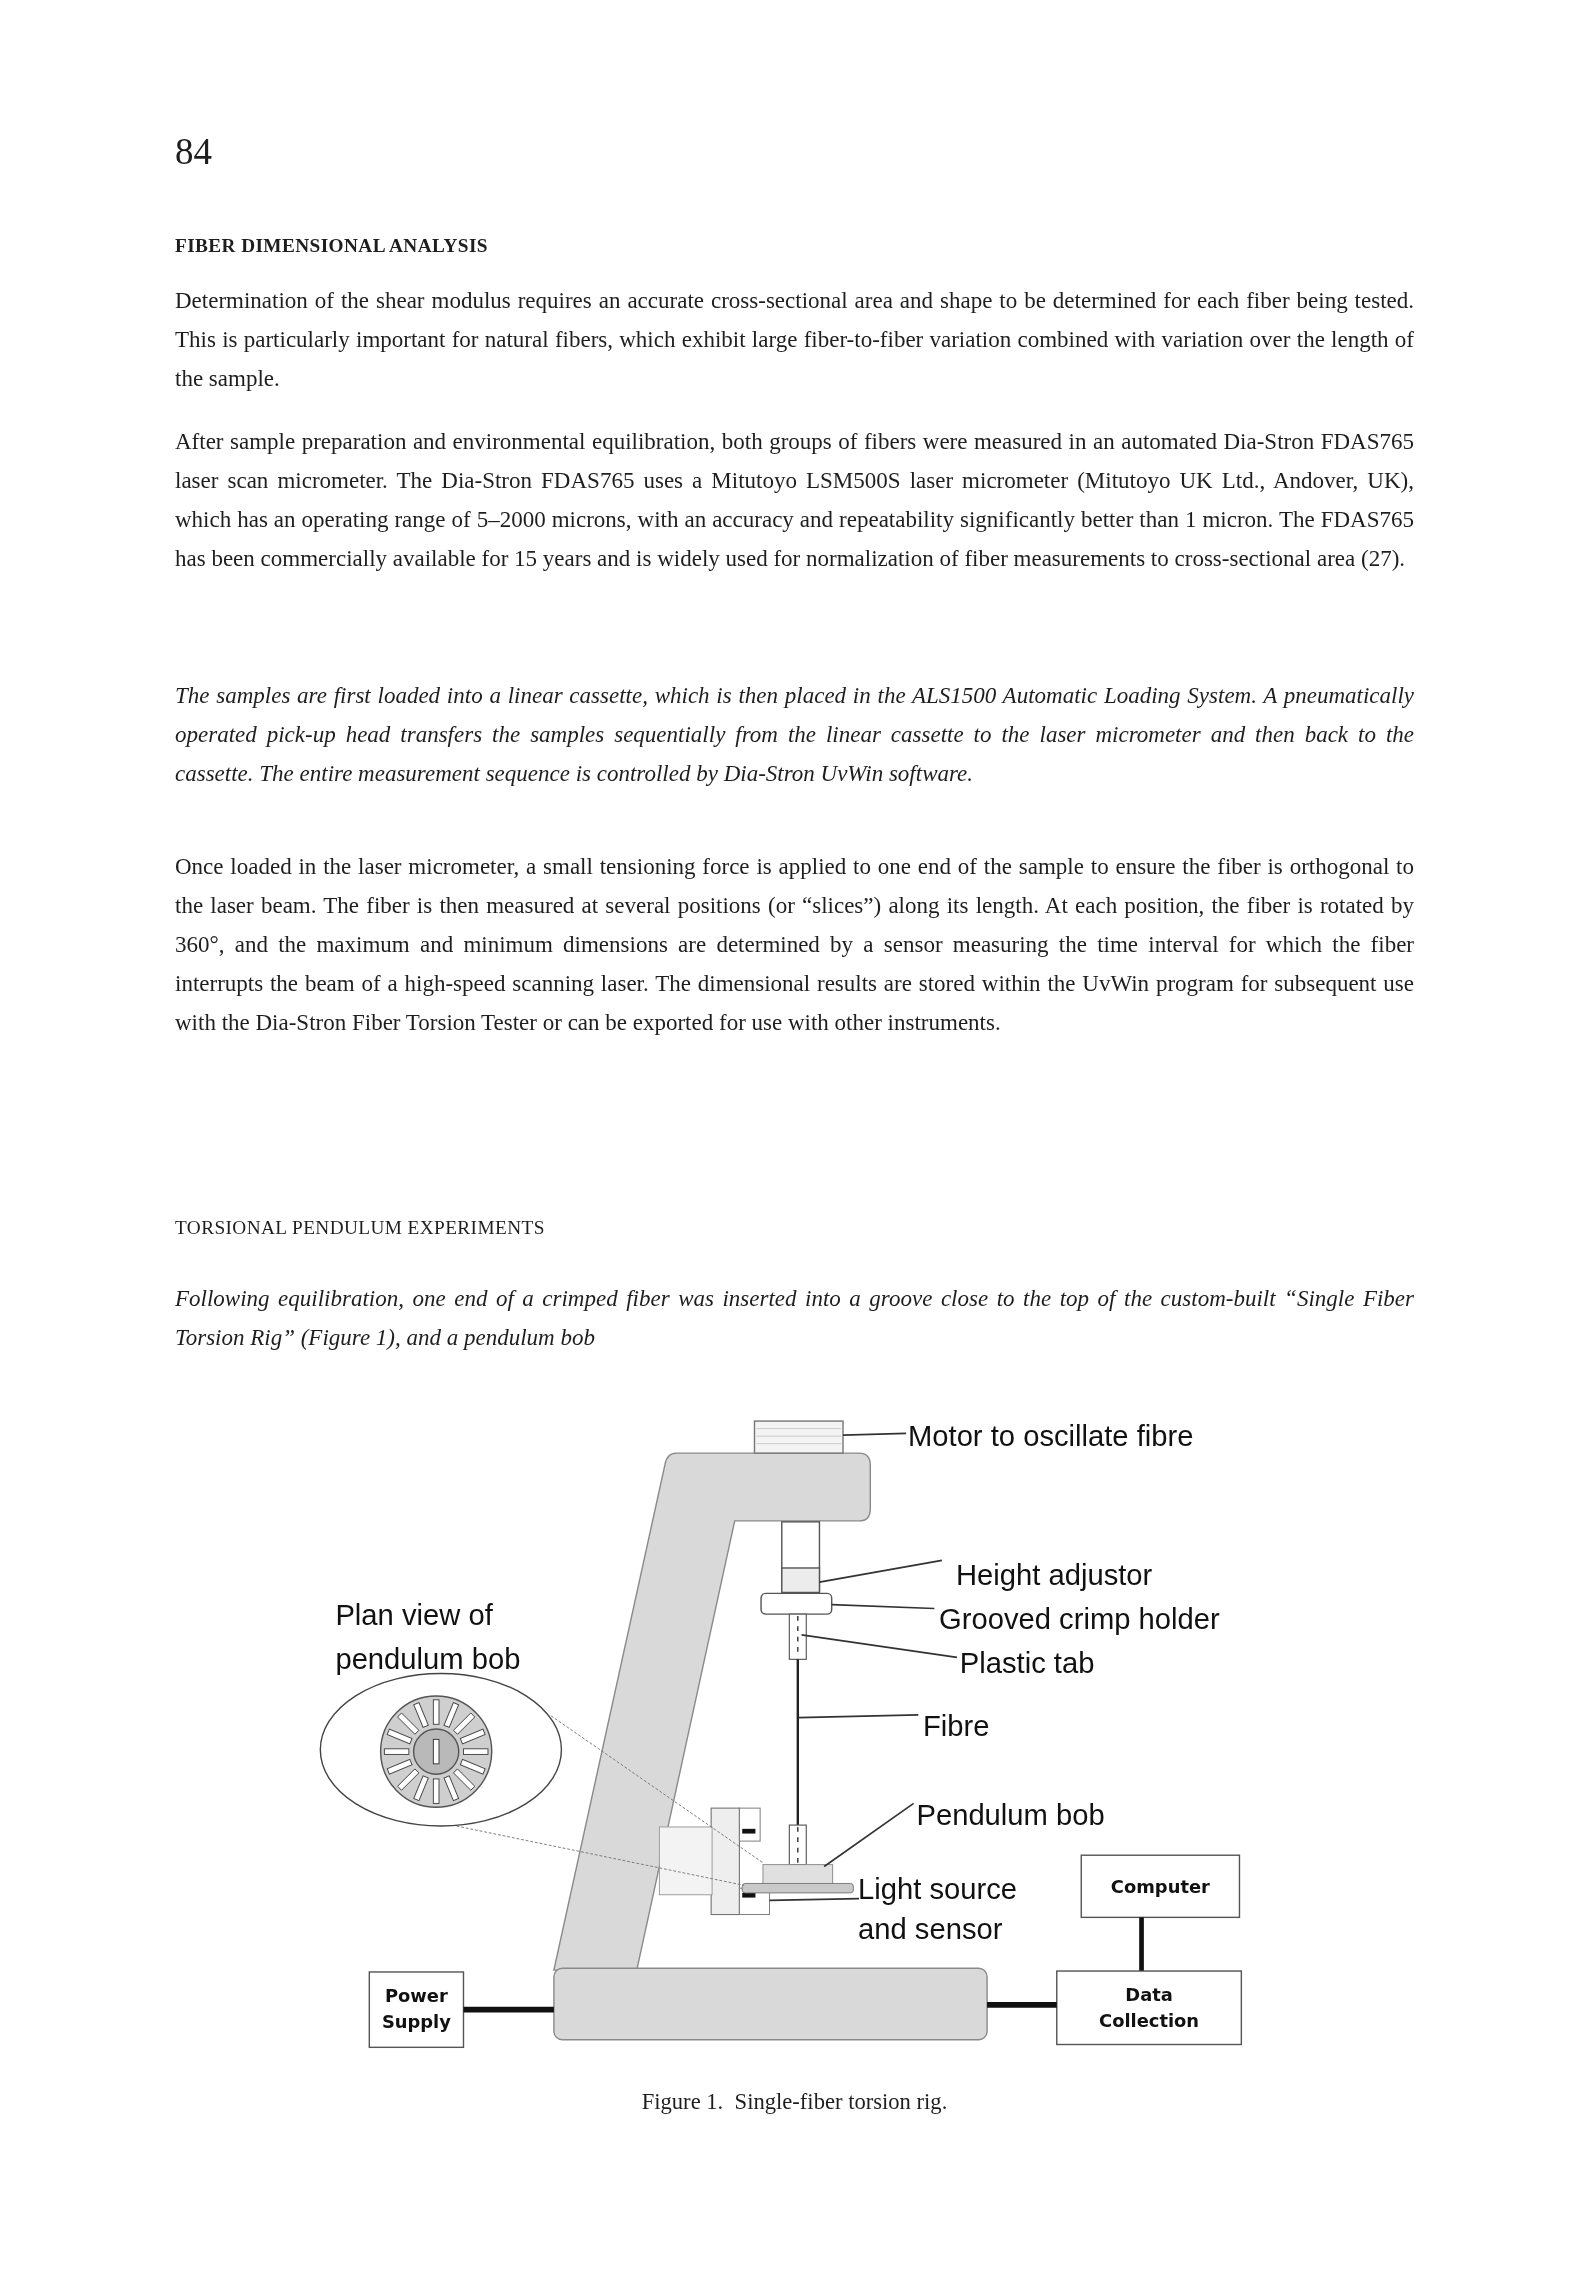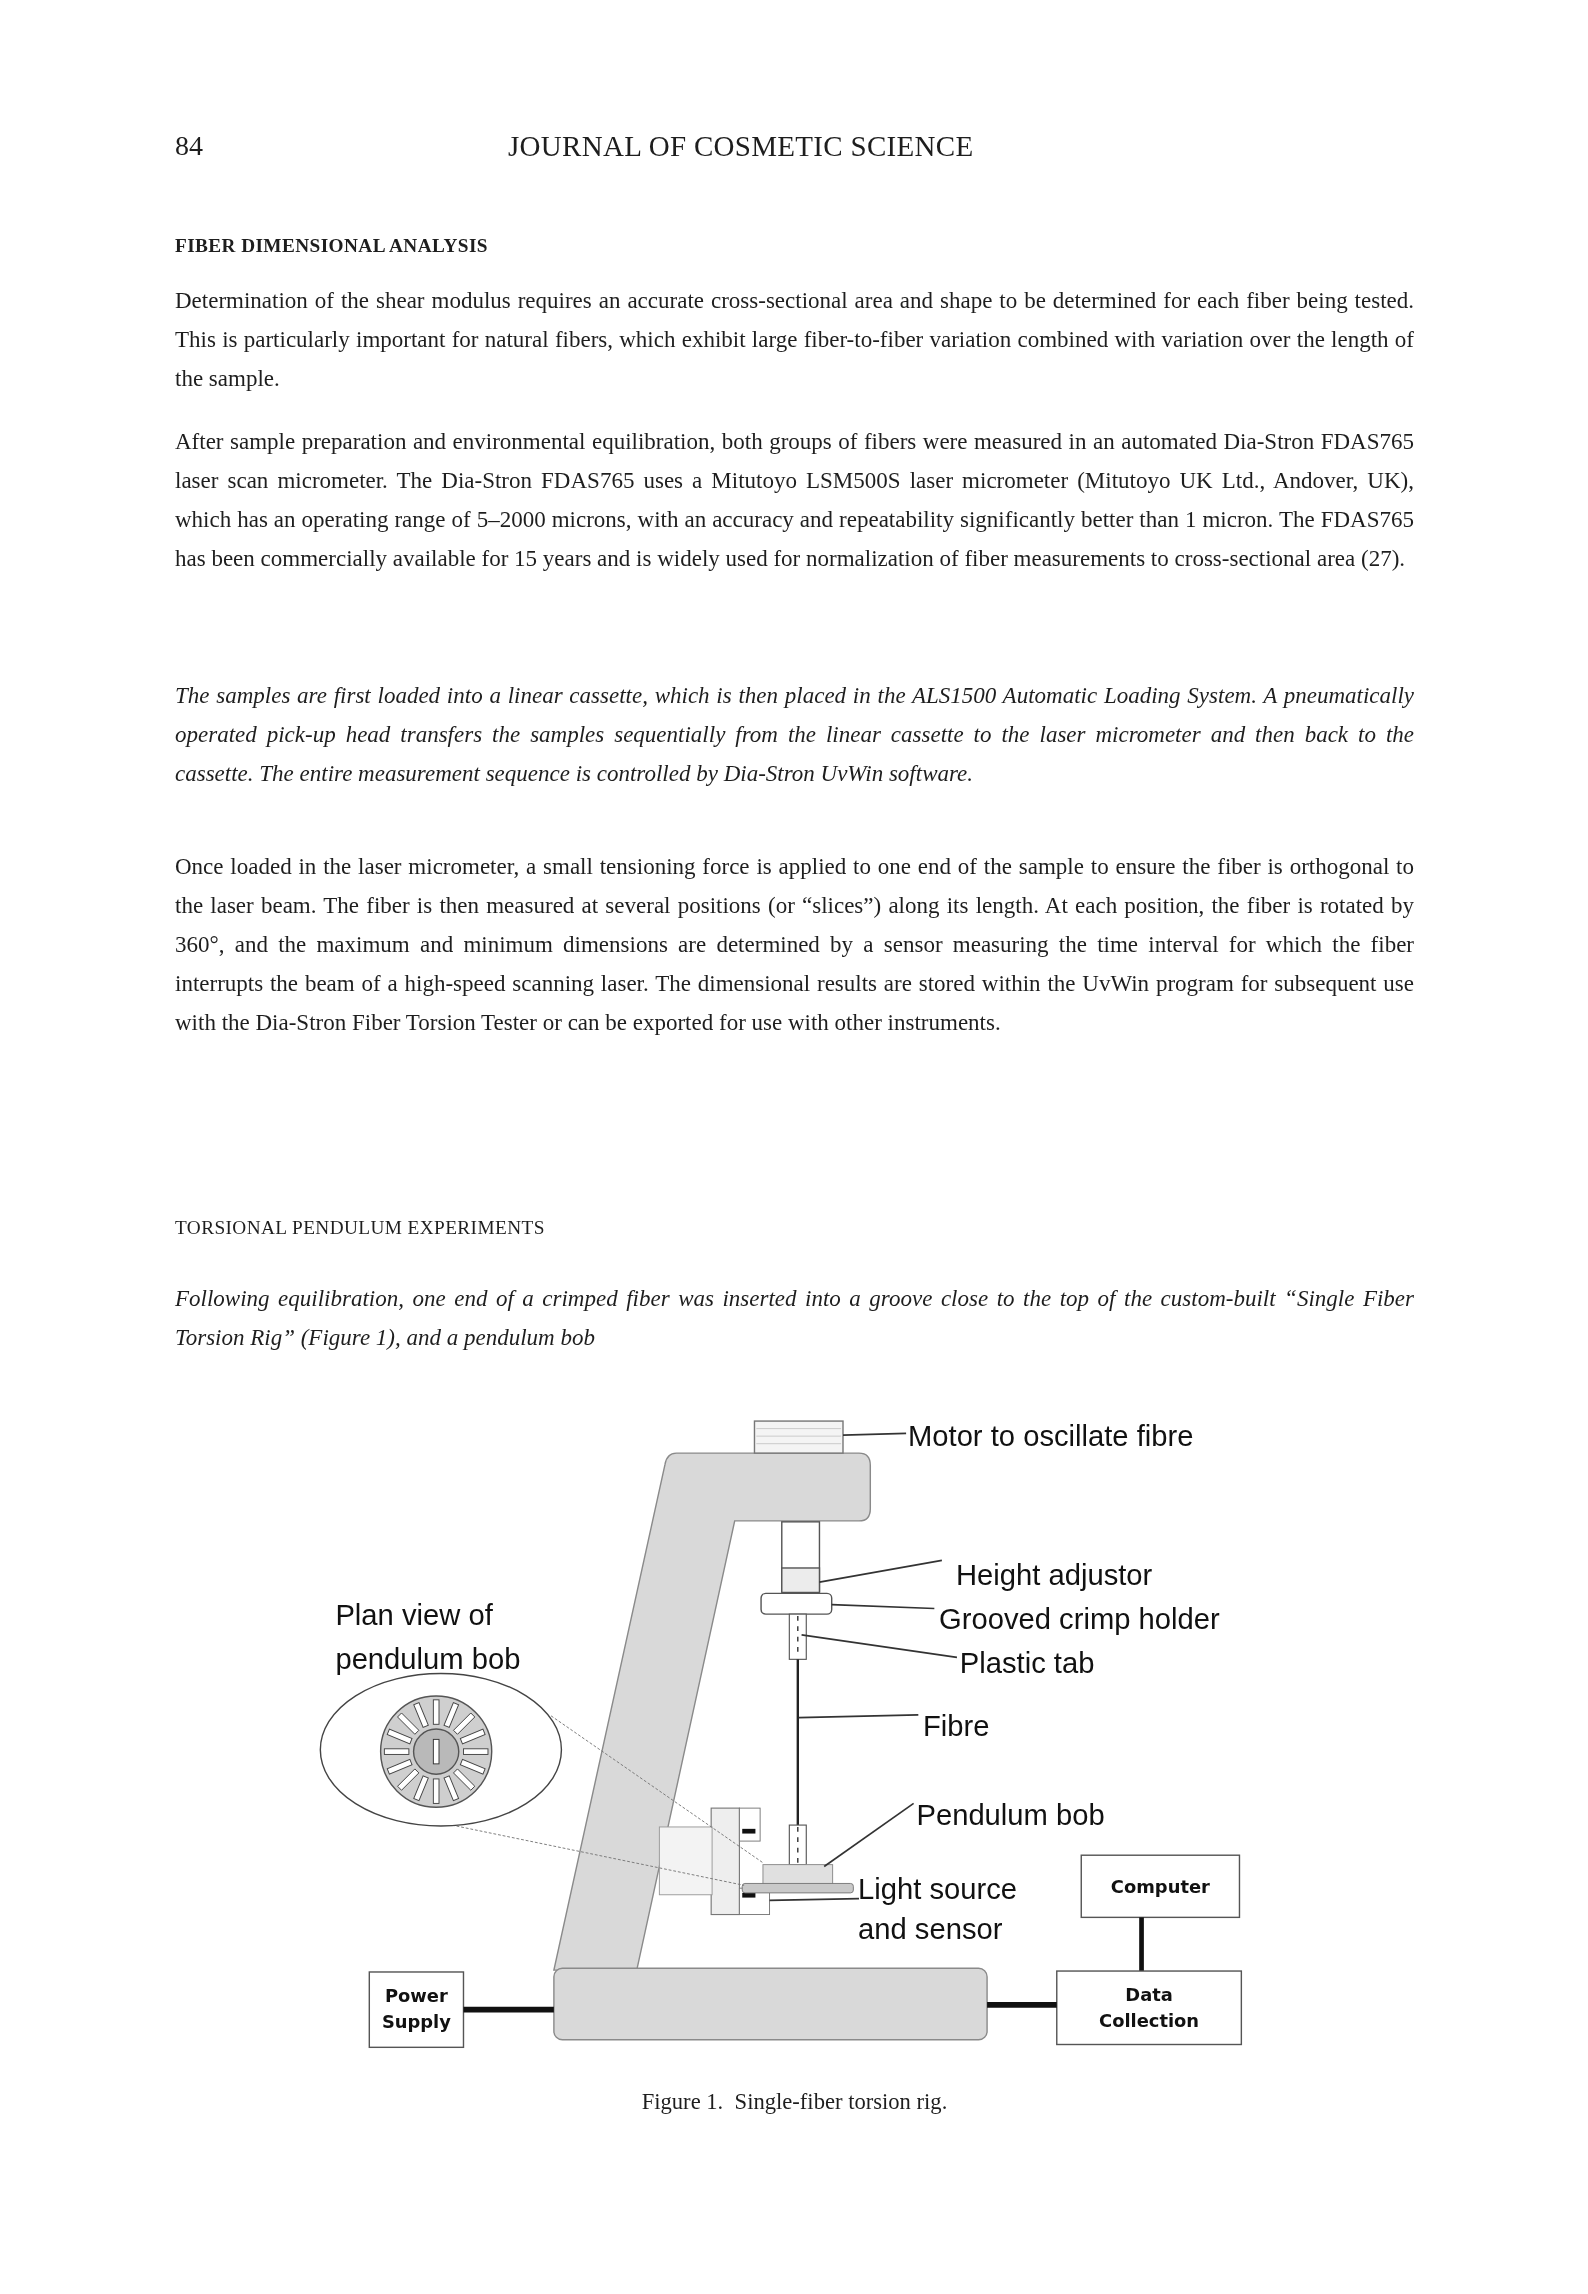--- a/index.html
+++ b/index.html
@@ -1,36 +1,35 @@
 <!DOCTYPE html>
 <html style="font-size:15px"><head>
 <meta charset="utf-8">
 <style>
   html, body { margin: 0; padding: 0; background: #ffffff; }
   body { width: 1589px; height: 2295px; position: relative; overflow: hidden;
          font-family: "Liberation Serif", "DejaVu Serif", serif; color: #1e1e1e; }
   .running-head { position: absolute; top: 130px; left: 175px; width: 1239px; height: 41px; }
-  .page-num { position: absolute; left: 0; top: 0; font-size: 28px; }
+  .page-num { position: absolute; left: 0; top: 0; font-size: 37px; }
   .journal-title { position: absolute; left: 333px; top: 0; font-size: 29px; letter-spacing: 0.3px; }
   .section-head { position: absolute; left: 175px; font-size: 19.3px; letter-spacing: 0.4px; }
   .para { position: absolute; left: 175px; width: 1239px; font-size: 23px; line-height: 39px;
           text-align: justify; text-align-last: left; }
   .figure { position: absolute; left: 0; top: 0; width: 1589px; height: 1676px; }
   .figure svg { position: absolute; left: 0; top: 0; }
   .caption { position: absolute; top: 2089px; left: 0; width: 1589px; text-align: center; font-size: 22.6px; }
   .caption .label { margin-right: 11.3px; }
   .svg-label { font-family: "Liberation Sans", "DejaVu Sans", sans-serif; fill: #111; }
   .svg-box-label { font-family: "DejaVu Sans", "Liberation Sans", sans-serif; font-weight: bold; fill: #111; }
 </style>
 </head>
 <body>
 
 <div class="running-head">
   <span class="page-num">84</span>
-  <span class="journal-title">JOURNAL OF COSMETIC SCIENCE</span>
 </div>
 
 <div class="section-head" style="top:235px;font-weight:bold;">FIBER DIMENSIONAL ANALYSIS</div>
 
 <p class="para" style="top:281px; margin:0;">Determination of the shear modulus requires an accurate cross-sectional area and shape to be determined for each fiber being tested. This is particularly important for natural fibers, which exhibit large fiber-to-fiber variation combined with variation over the length of the sample.</p>
 <p class="para" style="top:422px; margin:0;">After sample preparation and environmental equilibration, both groups of fibers were measured in an automated Dia-Stron FDAS765 laser scan micrometer. The Dia-Stron FDAS765 uses a Mitutoyo LSM500S laser micrometer (Mitutoyo UK Ltd., Andover, UK), which has an operating range of 5–2000 microns, with an accuracy and repeatability significantly better than 1 micron. The FDAS765 has been commercially available for 15 years and is widely used for normalization of fiber measurements to cross-sectional area (27).</p>
 <p class="para" style="top:676px; margin:0;font-style:italic;">The samples are first loaded into a linear cassette, which is then placed in the ALS1500 Automatic Loading System. A pneumatically operated pick-up head transfers the samples sequentially from the linear cassette to the laser micrometer and then back to the cassette. The entire measurement sequence is controlled by Dia-Stron UvWin software.</p>
 <p class="para" style="top:847px; margin:0;">Once loaded in the laser micrometer, a small tensioning force is applied to one end of the sample to ensure the fiber is orthogonal to the laser beam. The fiber is then measured at several positions (or “slices”) along its length. At each position, the fiber is rotated by 360°, and the maximum and minimum dimensions are determined by a sensor measuring the time interval for which the fiber interrupts the beam of a high-speed scanning laser. The dimensional results are stored within the UvWin program for subsequent use with the Dia-Stron Fiber Torsion Tester or can be exported for use with other instruments.</p>
 
 <div class="section-head" style="top:1217px;">TORSIONAL PENDULUM EXPERIMENTS</div>

